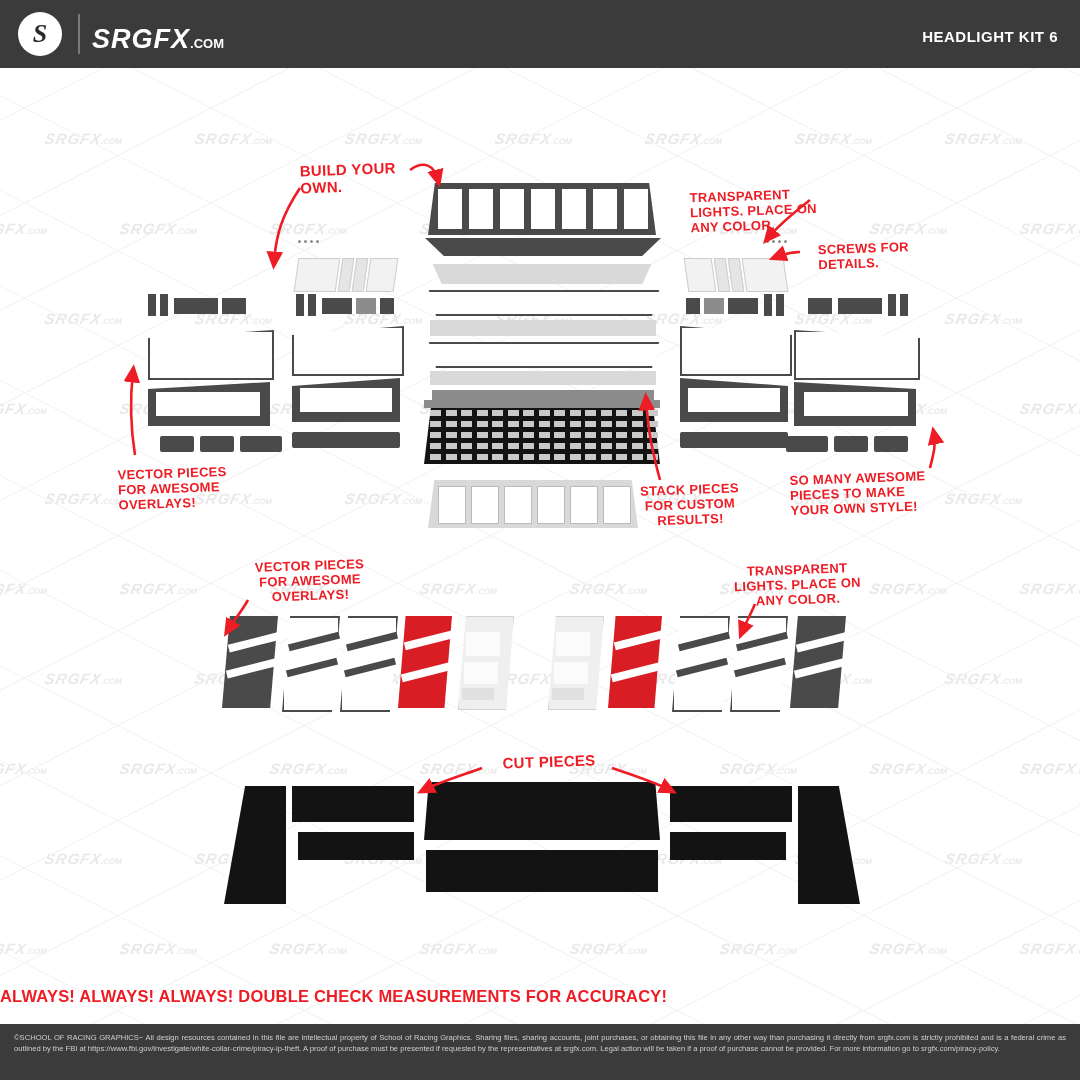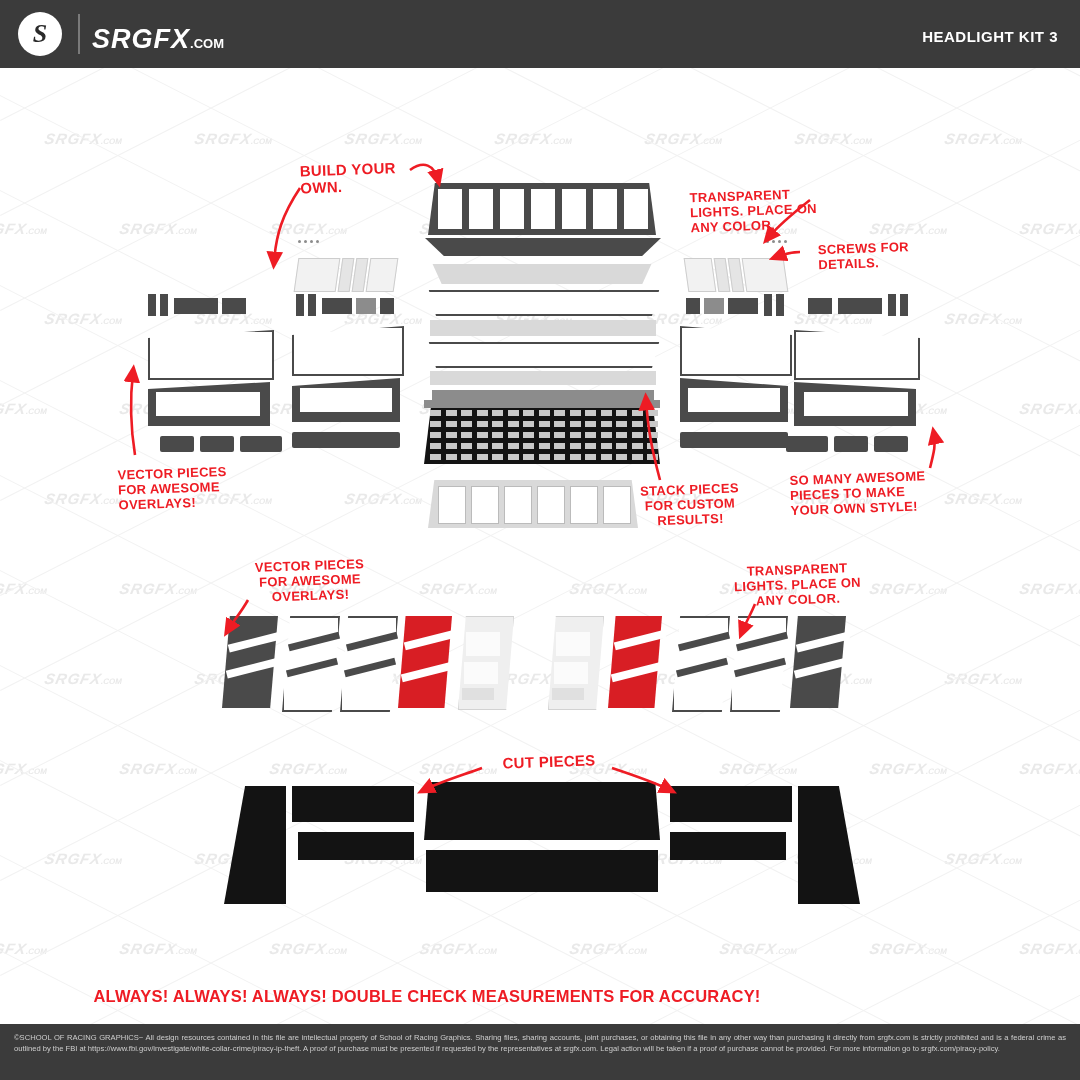--- a/index.html
+++ b/index.html
@@ -75,21 +75,21 @@
     position:absolute;color:#ee1c24;z-index:6;
     font-family:"Liberation Sans", sans-serif;
     font-weight:bold;font-size:13px;line-height:15px;
     letter-spacing:.3px;
     transform:rotate(-2deg);
   }
   .note.big{font-size:15px;line-height:17px;}
   .note.center{text-align:center;}
   svg.arrows{position:absolute;left:0;top:0;width:1080px;height:1080px;z-index:6;pointer-events:none;}
   .bottomnote{
-    position:absolute;left:0;bottom:74px;width:854px;text-align:center;
+    position:absolute;left:0;bottom:74px;width:854px;text-align:left;
     color:#ee1c24;font-weight:bold;font-size:16.5px;letter-spacing:.2px;z-index:6;
   }
 </style>
 </head>
 <body>
 
 <div class="watermarks" id="wm-layer">
     <div class="wm" style="left: -30px; top: 40px;">SRGFX<small>.COM</small></div>
     <div class="wm" style="left: 120px; top: 40px;">SRGFX<small>.COM</small></div>
     <div class="wm" style="left: 270px; top: 40px;">SRGFX<small>.COM</small></div>
@@ -219,21 +219,21 @@
     <div class="wmline" style="left: 0px; top: 1735px; transform: rotate(-27deg);"></div>
   </div>
 
 <div class="header">
   <div class="logo-circle"></div>
   <div class="logo-s">S</div>
   <div class="logo-sep"></div>
   <div class="brand">
     <span>SRGFX</span><span class="dotcom">.COM</span>
   </div>
-  <div class="kit-title">HEADLIGHT KIT 3</div>
+  <div class="kit-title">HEADLIGHT KIT 6</div>
 </div>
 
 <div class="art" id="art">
     <div class="shape" style="left: 428px; top: 115px; width: 228px; height: 52px; background: rgb(74, 74, 74); clip-path: polygon(3% 0px, 97% 0px, 100% 100%, 0px 100%);"></div>
     <div class="shape" style="left: 438px; top: 121px; width: 24px; height: 40px; background: rgb(255, 255, 255);"></div>
     <div class="shape" style="left: 469px; top: 121px; width: 24px; height: 40px; background: rgb(255, 255, 255);"></div>
     <div class="shape" style="left: 500px; top: 121px; width: 24px; height: 40px; background: rgb(255, 255, 255);"></div>
     <div class="shape" style="left: 531px; top: 121px; width: 24px; height: 40px; background: rgb(255, 255, 255);"></div>
     <div class="shape" style="left: 562px; top: 121px; width: 24px; height: 40px; background: rgb(255, 255, 255);"></div>
     <div class="shape" style="left: 593px; top: 121px; width: 24px; height: 40px; background: rgb(255, 255, 255);"></div>

